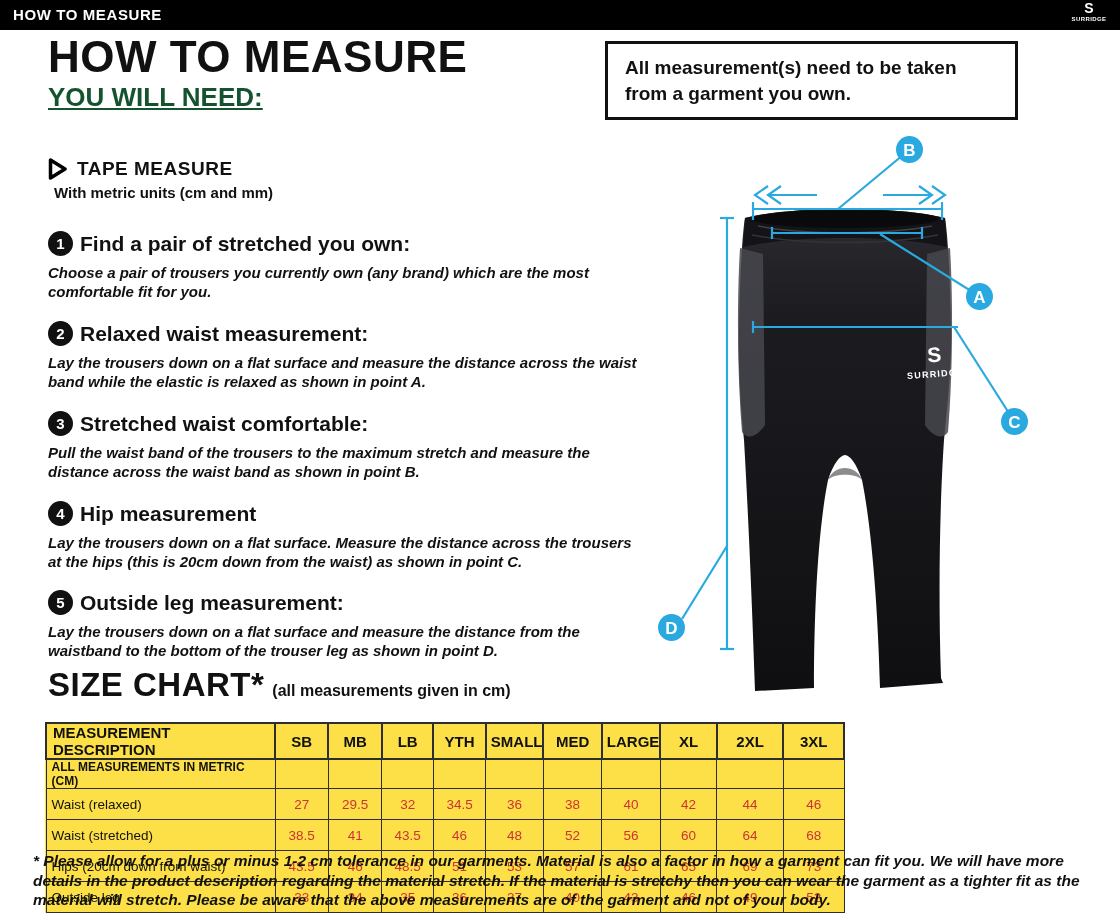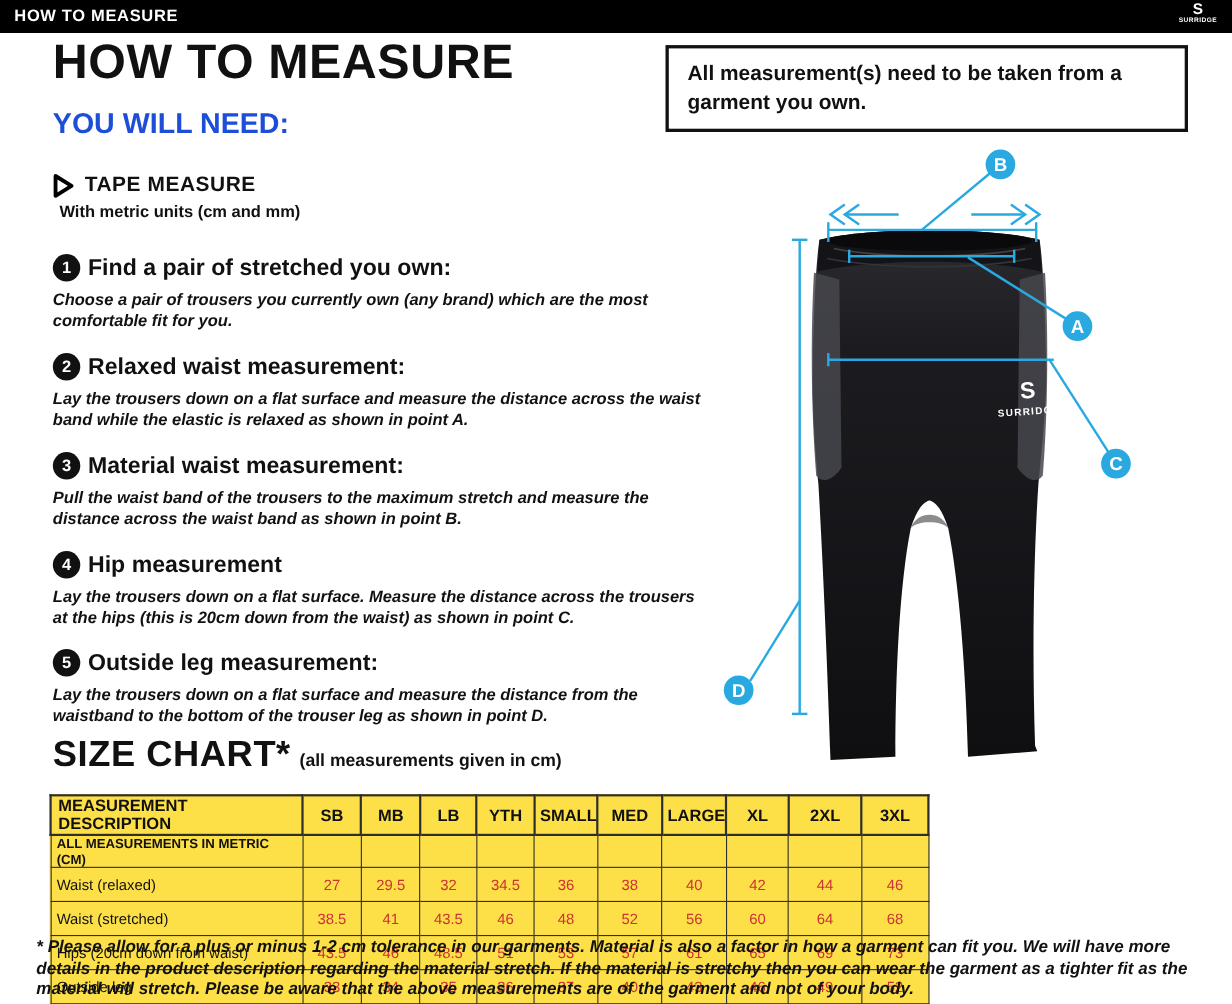--- a/index.html
+++ b/index.html
@@ -19,25 +19,25 @@
     position:absolute; right:8px; top:1px; width:46px; text-align:center; color:#fff;
   }
   .topbar-brand .mark { display:block; font-size:14px; font-weight:bold; line-height:15px; }
   .topbar-brand .name { display:block; font-size:6px; font-weight:bold; letter-spacing:0.4px; line-height:7px; }
 
   .main-title {
     position:absolute; left:48px; top:32px; font-size:44px; font-weight:bold;
     letter-spacing:0.5px; color:#111;
   }
   .you-will-need {
-    position:absolute; left:48px; top:97px; font-size:26px; font-weight:bold; color:#1d4ed8;
+    position:absolute; left:48px; top:82px; font-size:26px; font-weight:bold; color:#14532d;text-decoration:underline;
   }
 
   .notice-box {
-    position:absolute; left:605px; top:41px; width:475px; height:79px;
+    position:absolute; left:605px; top:41px; width:413px; height:79px;
     border:3px solid #111; box-sizing:border-box; padding:11px 17px;
     font-size:19px; font-weight:bold; line-height:1.38; color:#111;
   }
 
   .tool { position:absolute; left:48px; top:158px; }
   .tool-head { display:flex; align-items:flex-start; gap:9px; }
   .tool-head .label { font-size:19px; font-weight:bold; letter-spacing:0.5px; }
   .tool-sub { margin:4px 0 0 6px; font-size:15px; font-weight:bold; }
 
   .step { position:absolute; left:48px; width:600px; }
@@ -113,21 +113,21 @@
     <div class="step-head">
       <span class="badge">2</span>
       <span class="step-title">Relaxed waist measurement:</span>
     </div>
     <div class="step-body">Lay the trousers down on a flat surface and measure the distance across the waist band while the elastic is relaxed as shown in point A.</div>
   </div>
 
   <div class="step s3">
     <div class="step-head">
       <span class="badge">3</span>
-      <span class="step-title">Material waist measurement:</span>
+      <span class="step-title">Stretched waist comfortable:</span>
     </div>
     <div class="step-body">Pull the waist band of the trousers to the maximum stretch and measure the distance across the waist band as shown in point B.</div>
   </div>
 
   <div class="step s4">
     <div class="step-head">
       <span class="badge">4</span>
       <span class="step-title">Hip measurement</span>
     </div>
     <div class="step-body">Lay the trousers down on a flat surface. Measure the distance across the trousers at the hips (this is 20cm down from the waist)  as shown in point C.</div>

